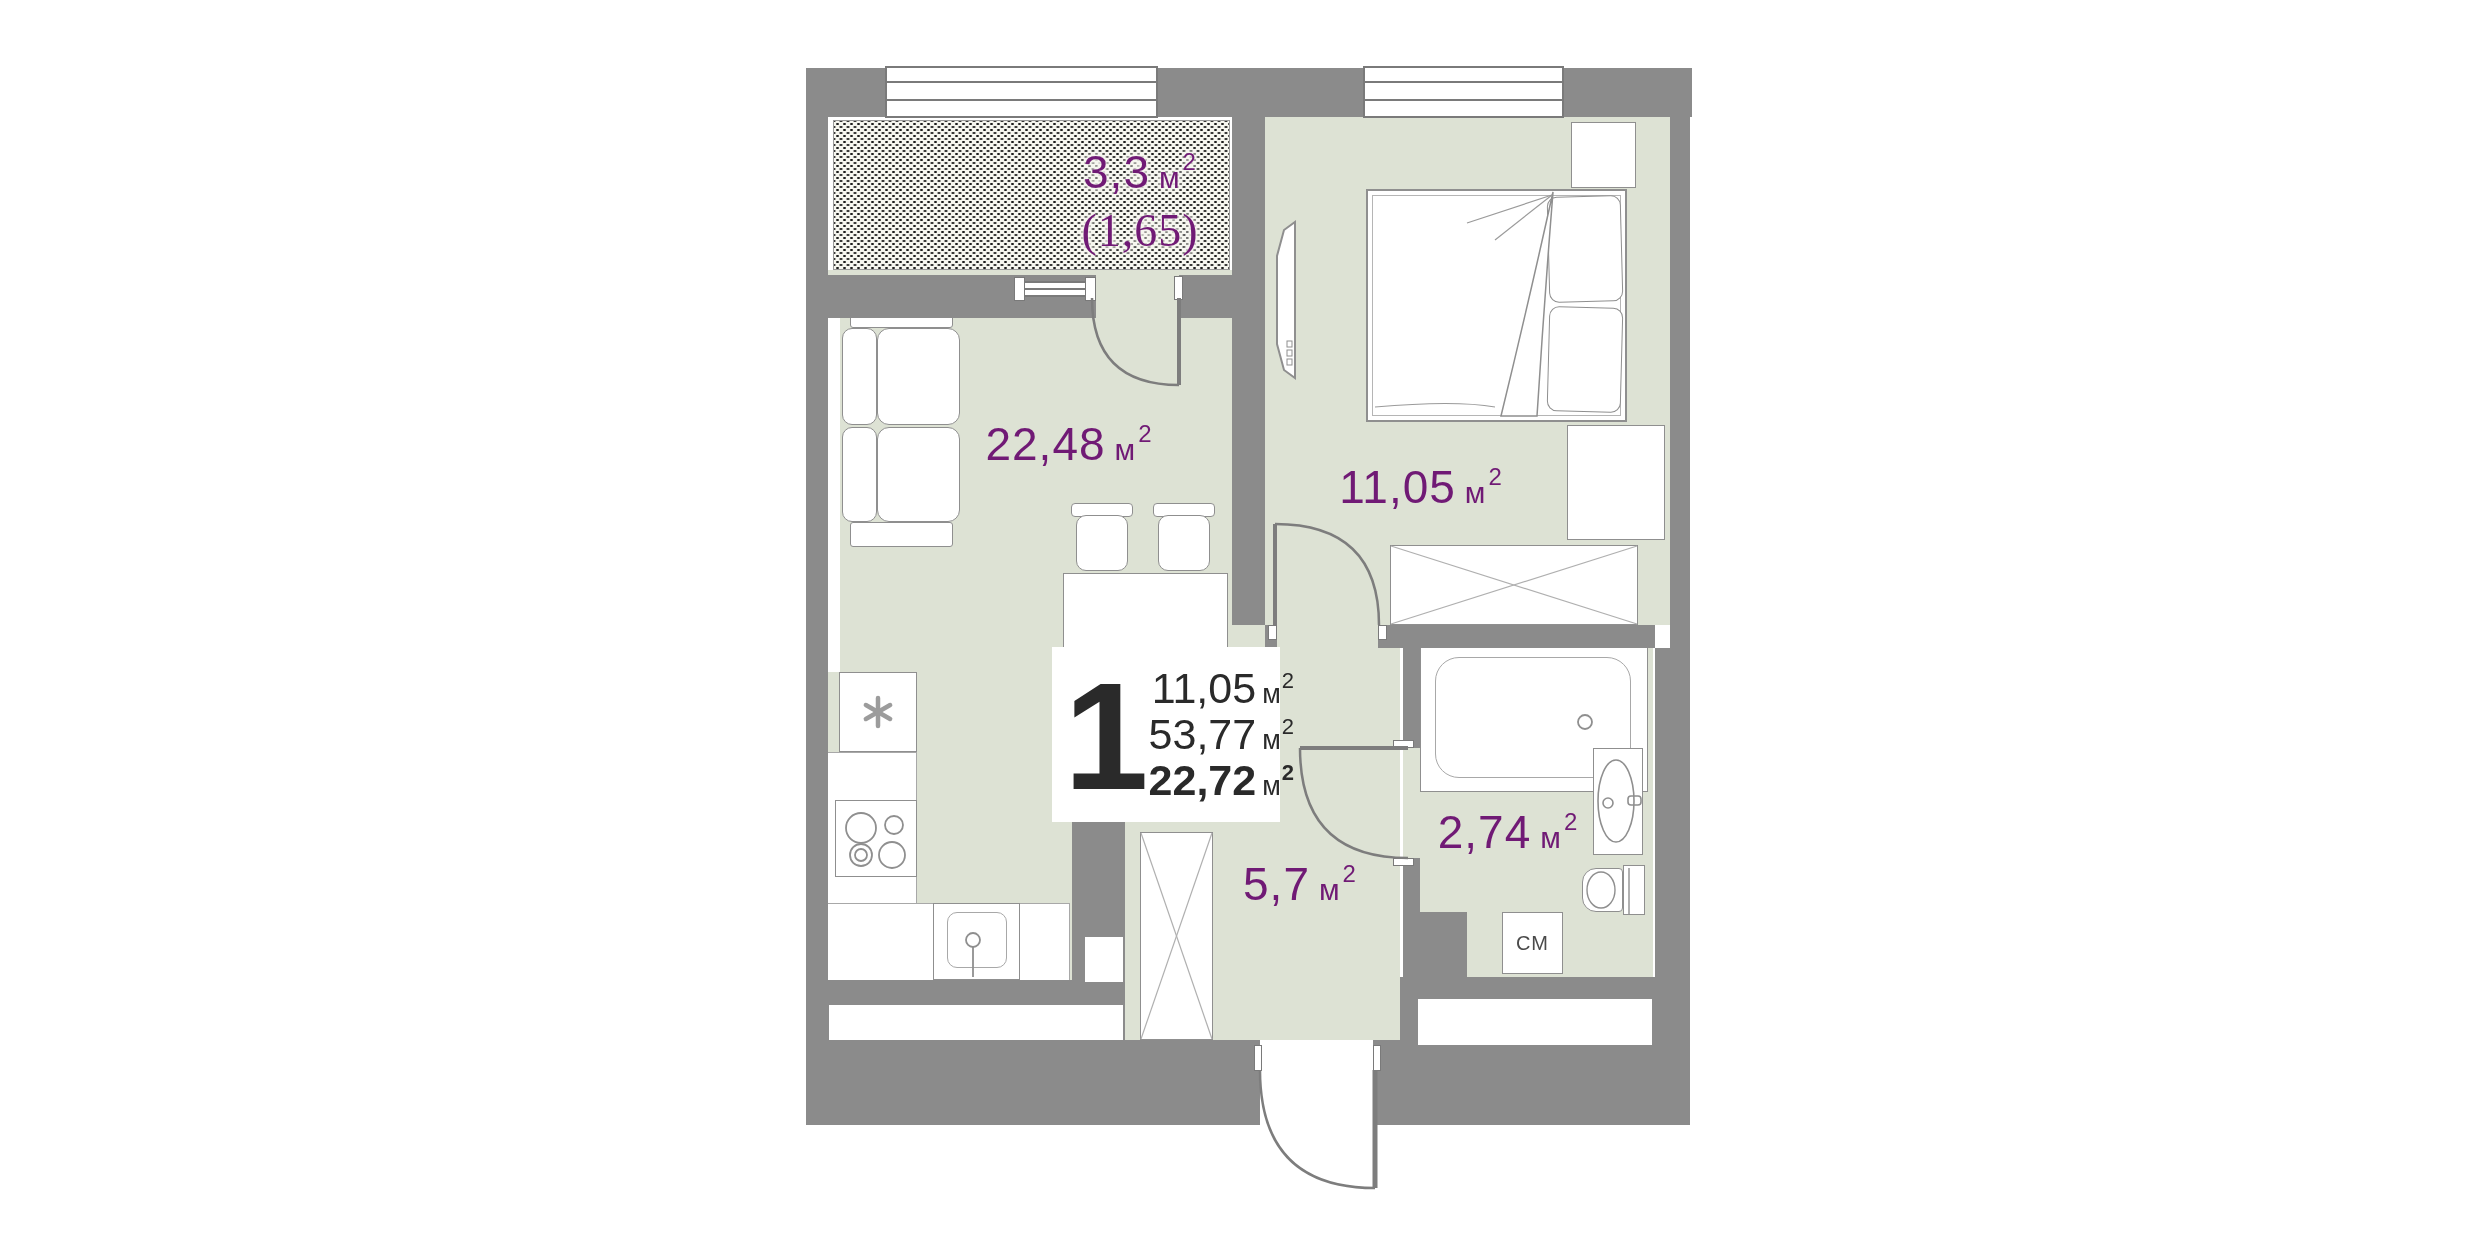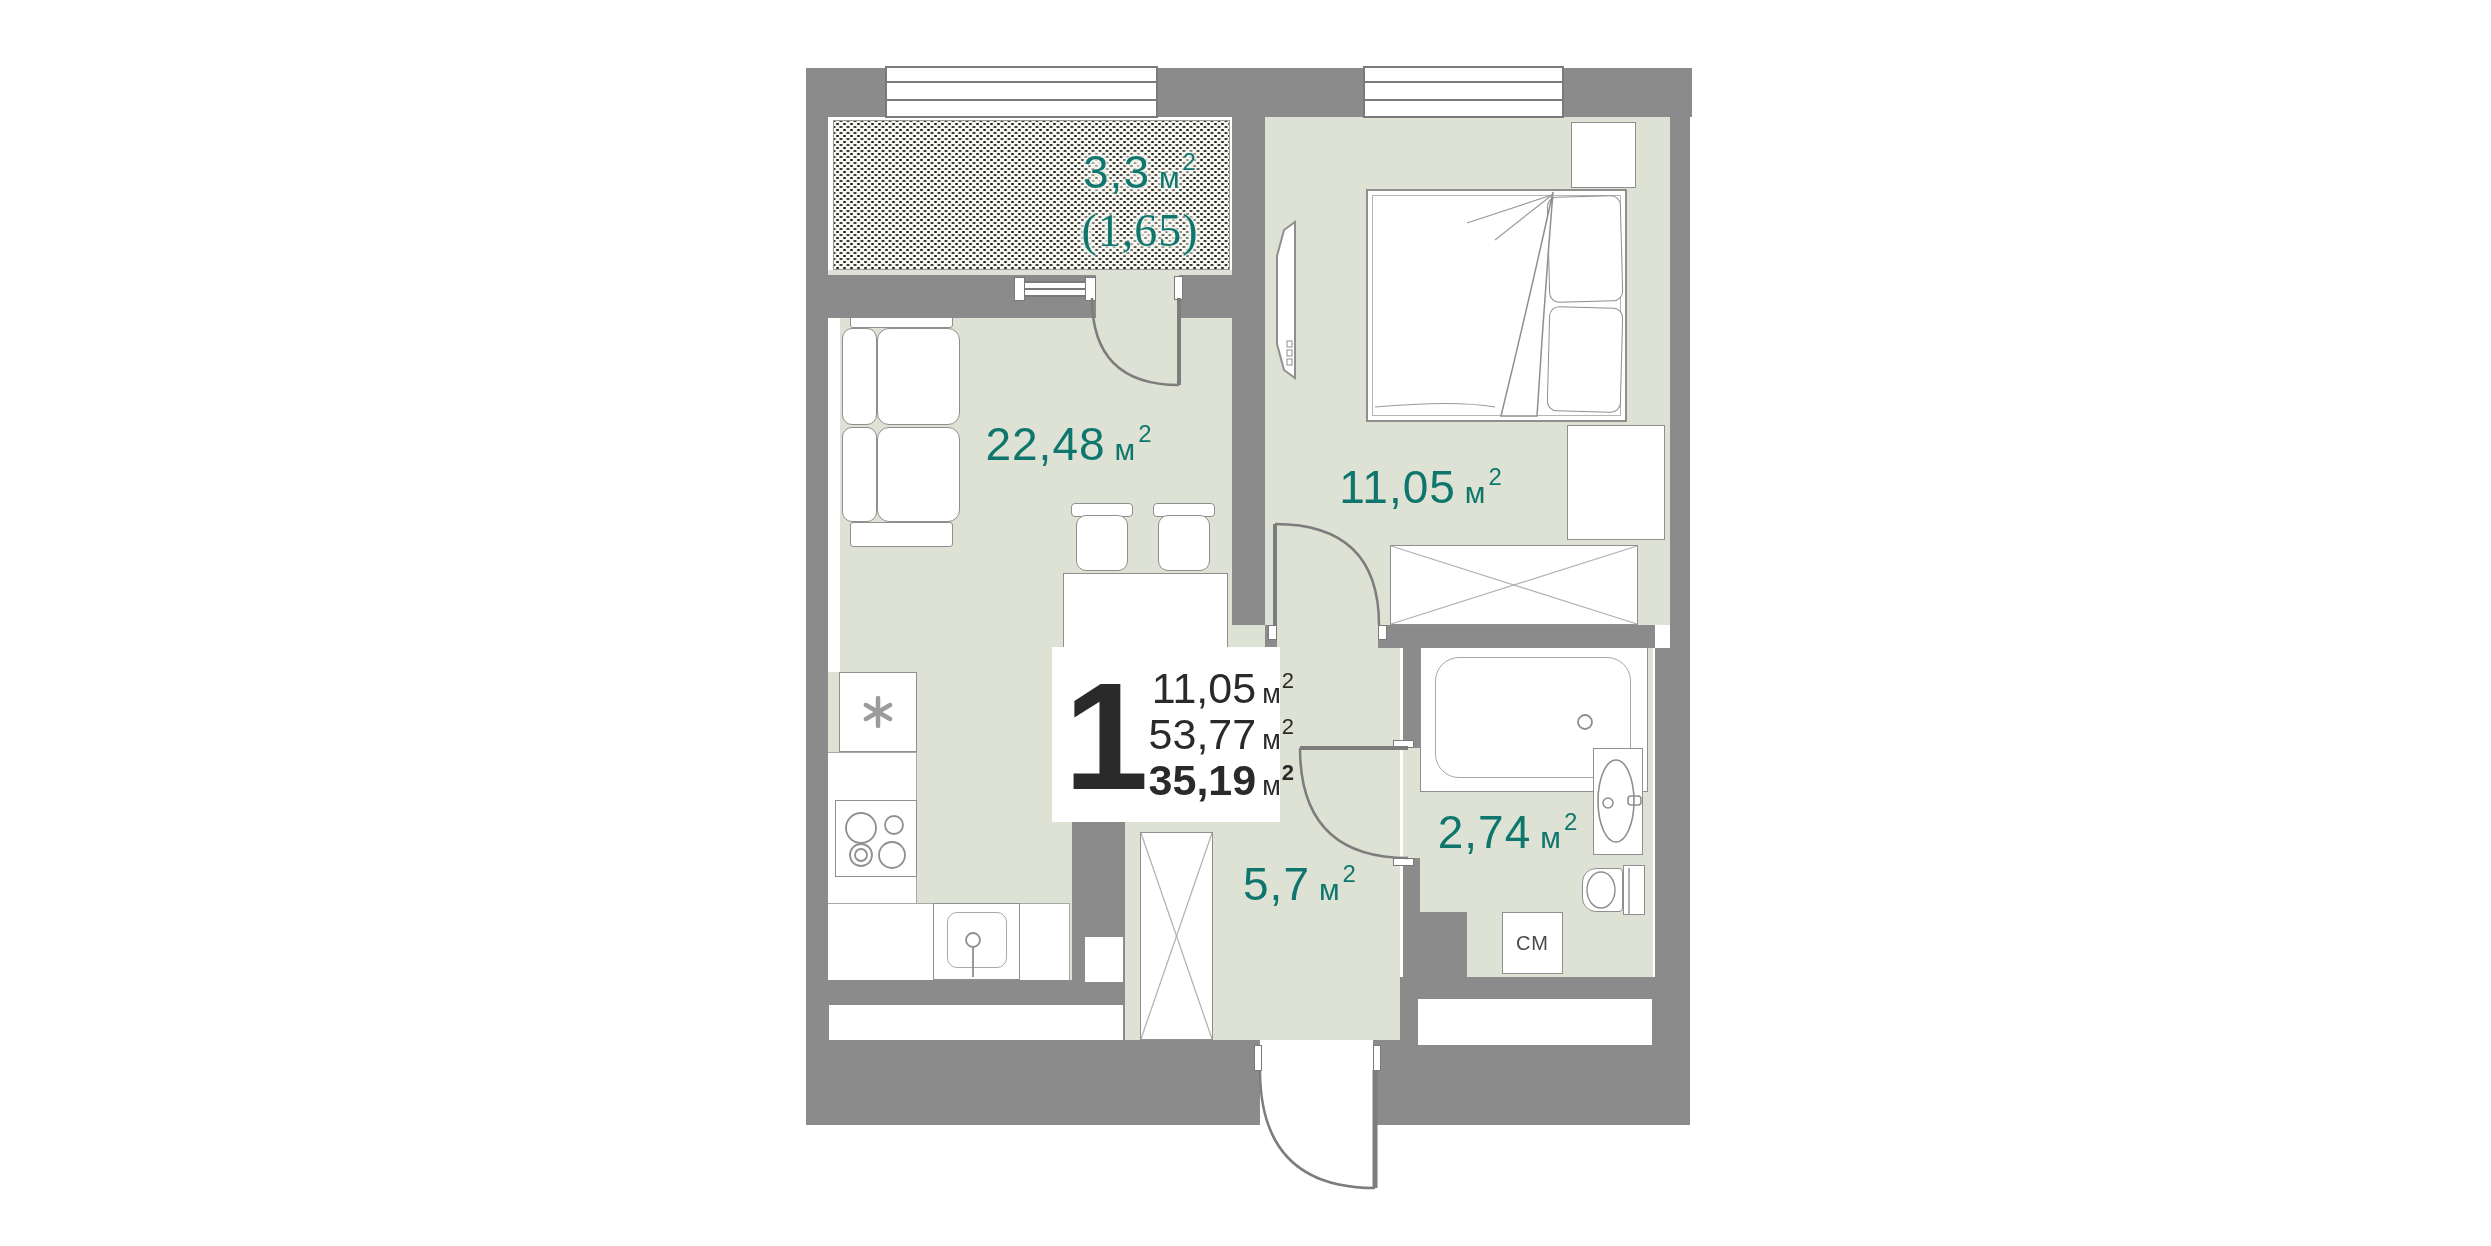--- a/index.html
+++ b/index.html
@@ -14,21 +14,21 @@
   .hatch{background-color:#f6f6ef;
     background-image:radial-gradient(circle,#1c1c1c 1.05px,transparent 1.3px),
                      radial-gradient(circle,#1c1c1c 1.05px,transparent 1.3px);
     background-size:7px 6px,7px 6px;background-position:0 0,3.5px 3px;
     border:1px solid #9a9a9a;}
   .win{background:#ffffff;border:2px solid #7a7a7a;}
   .win .bar{position:absolute;left:0;right:0;border-top:2px solid #7a7a7a;}
   .post{background:#ffffff;border:1.5px solid #7a7a7a;}
   .gap{background:#dde2d4;}
   .arealbl{position:absolute;transform:translate(-50%,-50%);white-space:nowrap;
-    color:#0f766e;font-weight:500;font-size:46px;letter-spacing:1px;z-index:30;}
+    color:#701a75;font-weight:500;font-size:46px;letter-spacing:1px;z-index:30;}
   .arealbl .u{font-size:30px;margin-left:9px;}
   .arealbl .sup{font-size:24px;position:relative;top:-18px;margin-left:2px;}
   .halo{text-shadow:0 0 5px #f6f6ef,0 0 5px #f6f6ef,0 0 7px #f6f6ef,0 0 7px #f6f6ef;}
   .card{position:absolute;left:257px;top:592px;width:228px;height:175px;background:#ffffff;
     z-index:40;display:flex;align-items:center;}
   .card .big1{font-size:152px;font-weight:700;color:#2a2a2a;line-height:0.86;
     margin-left:12px;margin-top:4px;}
   .card .rows{flex:1;display:flex;flex-direction:column;justify-content:center;
     align-items:flex-end;padding-right:10px;gap:3px;}
   .card .row{color:#2a2a2a;font-size:43px;font-weight:500;line-height:1.0;white-space:nowrap;}
@@ -240,18 +240,18 @@
   <div class="card">
     <div class="big1">1</div>
     <div class="rows">
       <div class="row">
         <span>11,05</span><span class="u">м</span><span class="sup">2</span>
       </div>
       <div class="row">
         <span>53,77</span><span class="u">м</span><span class="sup">2</span>
       </div>
       <div class="row bold">
-        <span>35,19</span><span class="u">м</span><span class="sup">2</span>
+        <span>22,72</span><span class="u">м</span><span class="sup">2</span>
       </div>
     </div>
   </div>
 
 </div>
 
 </body></html>

